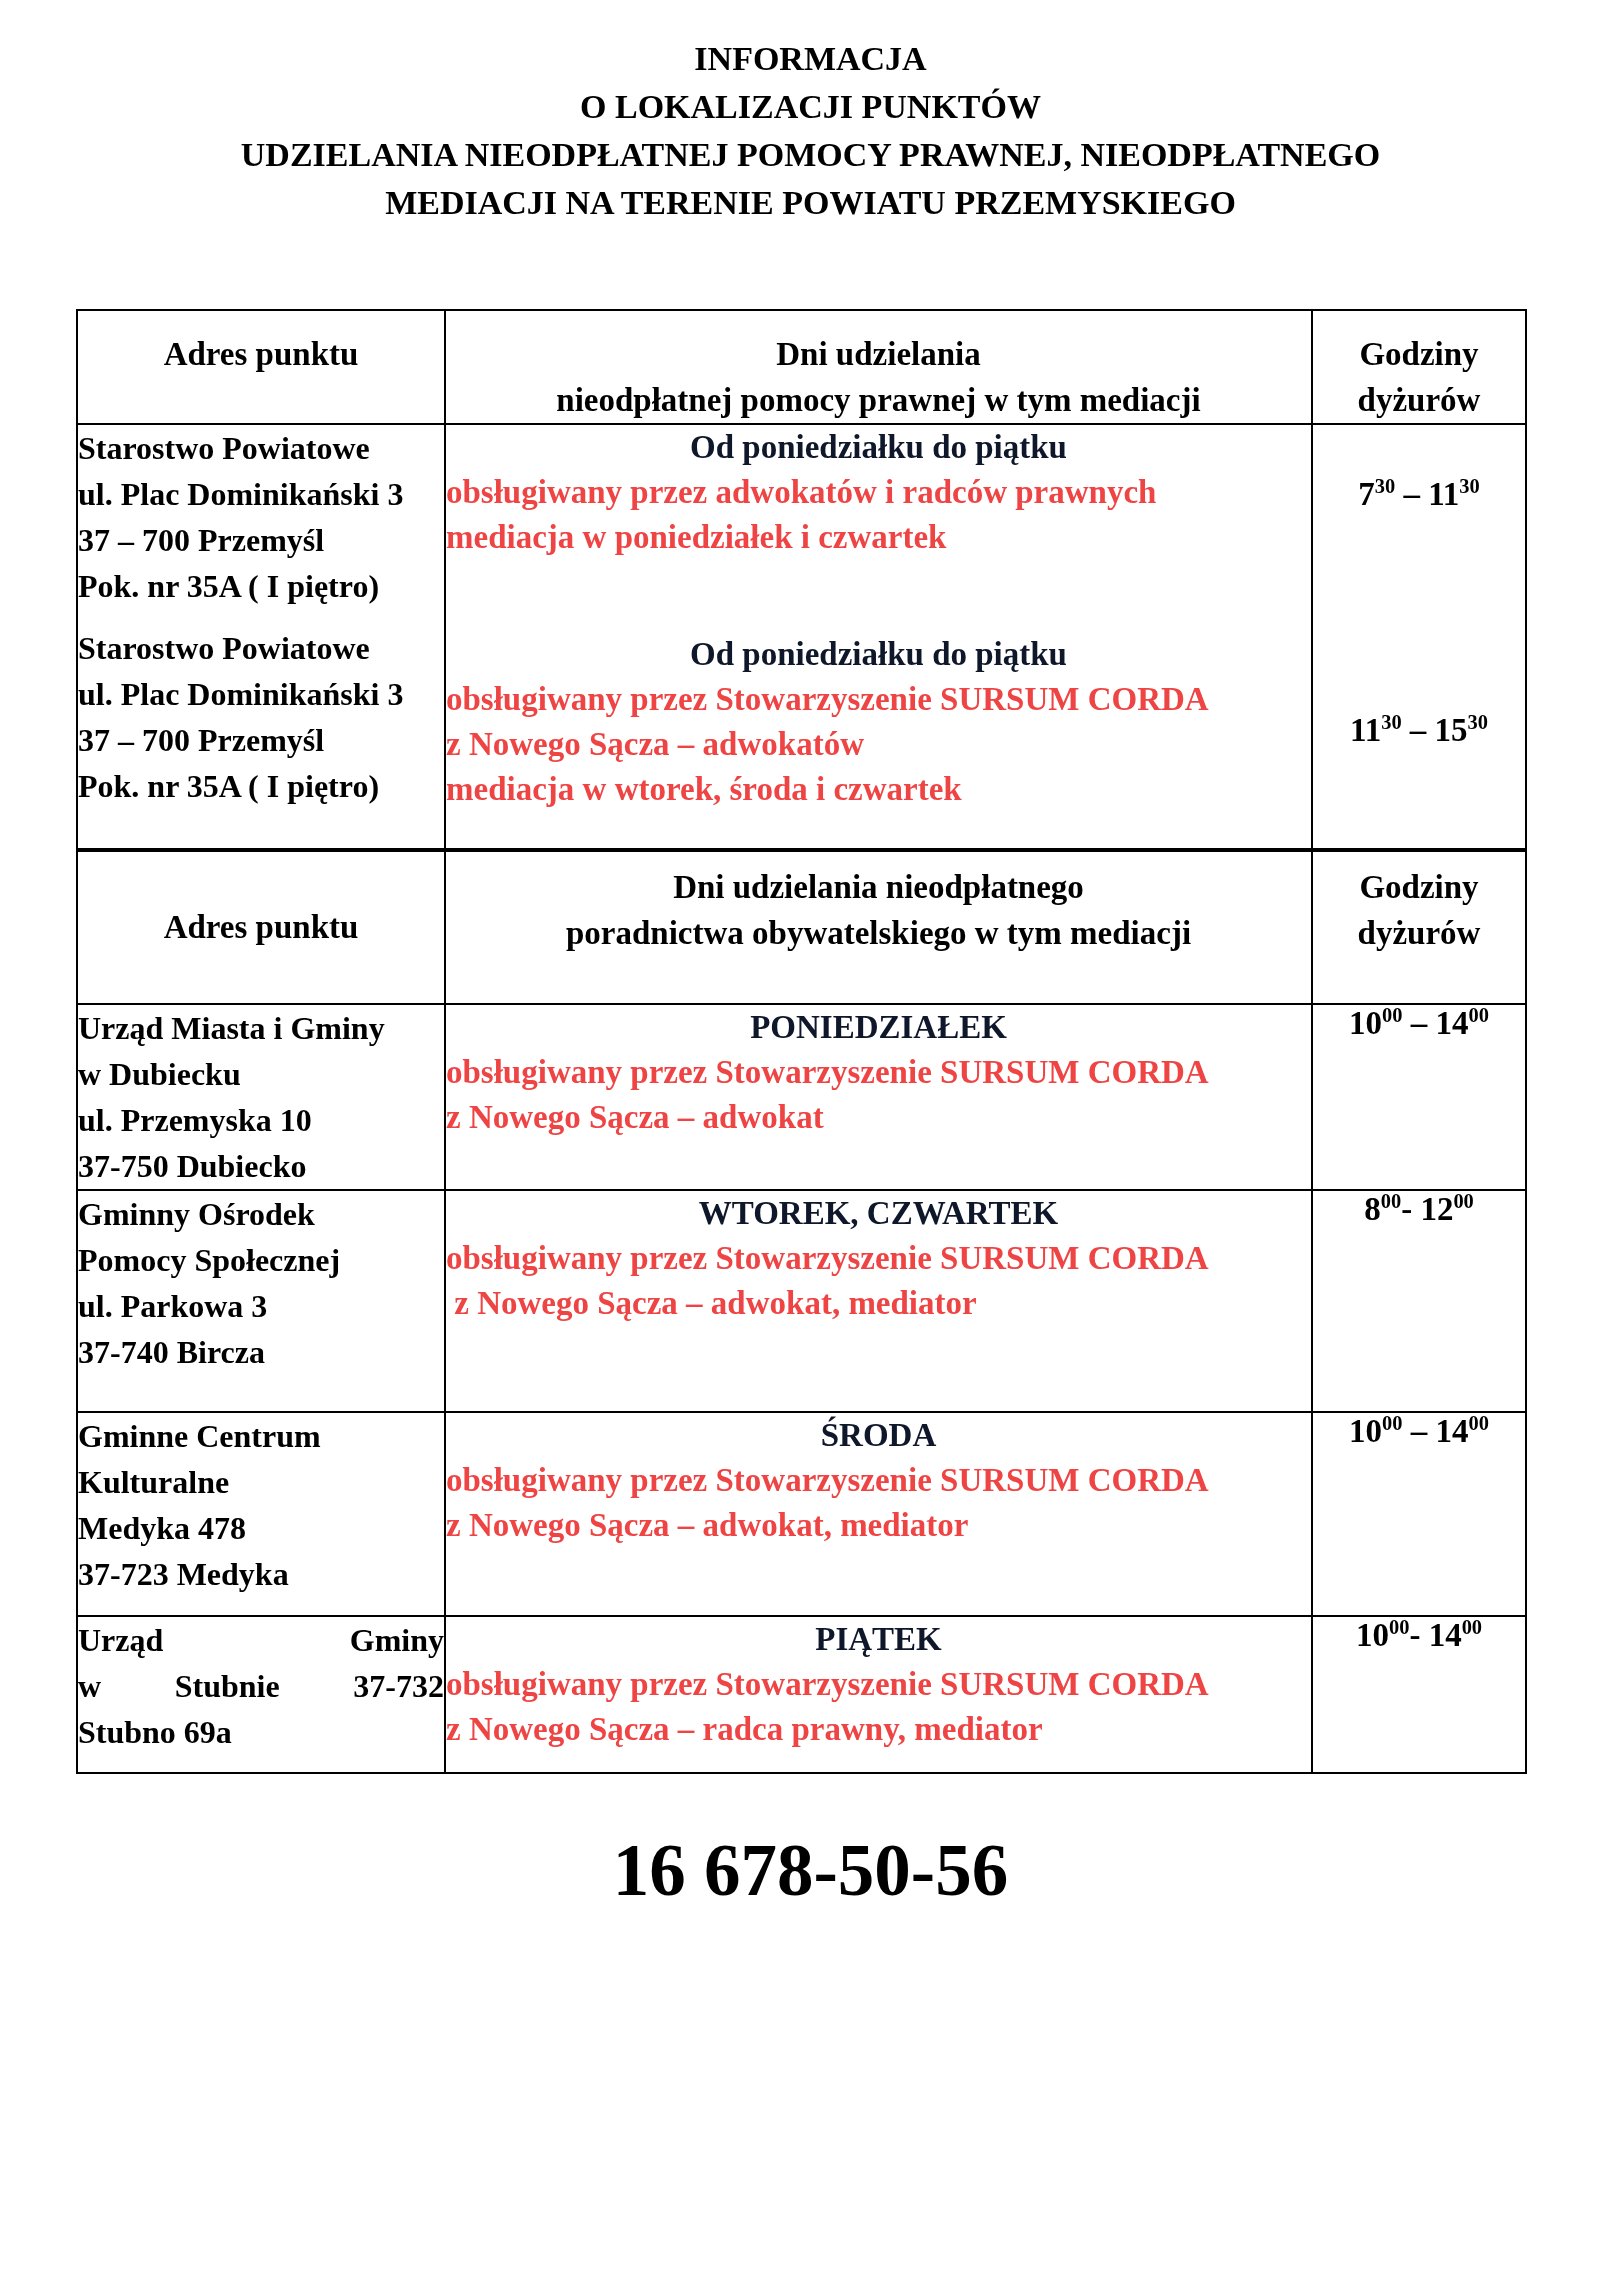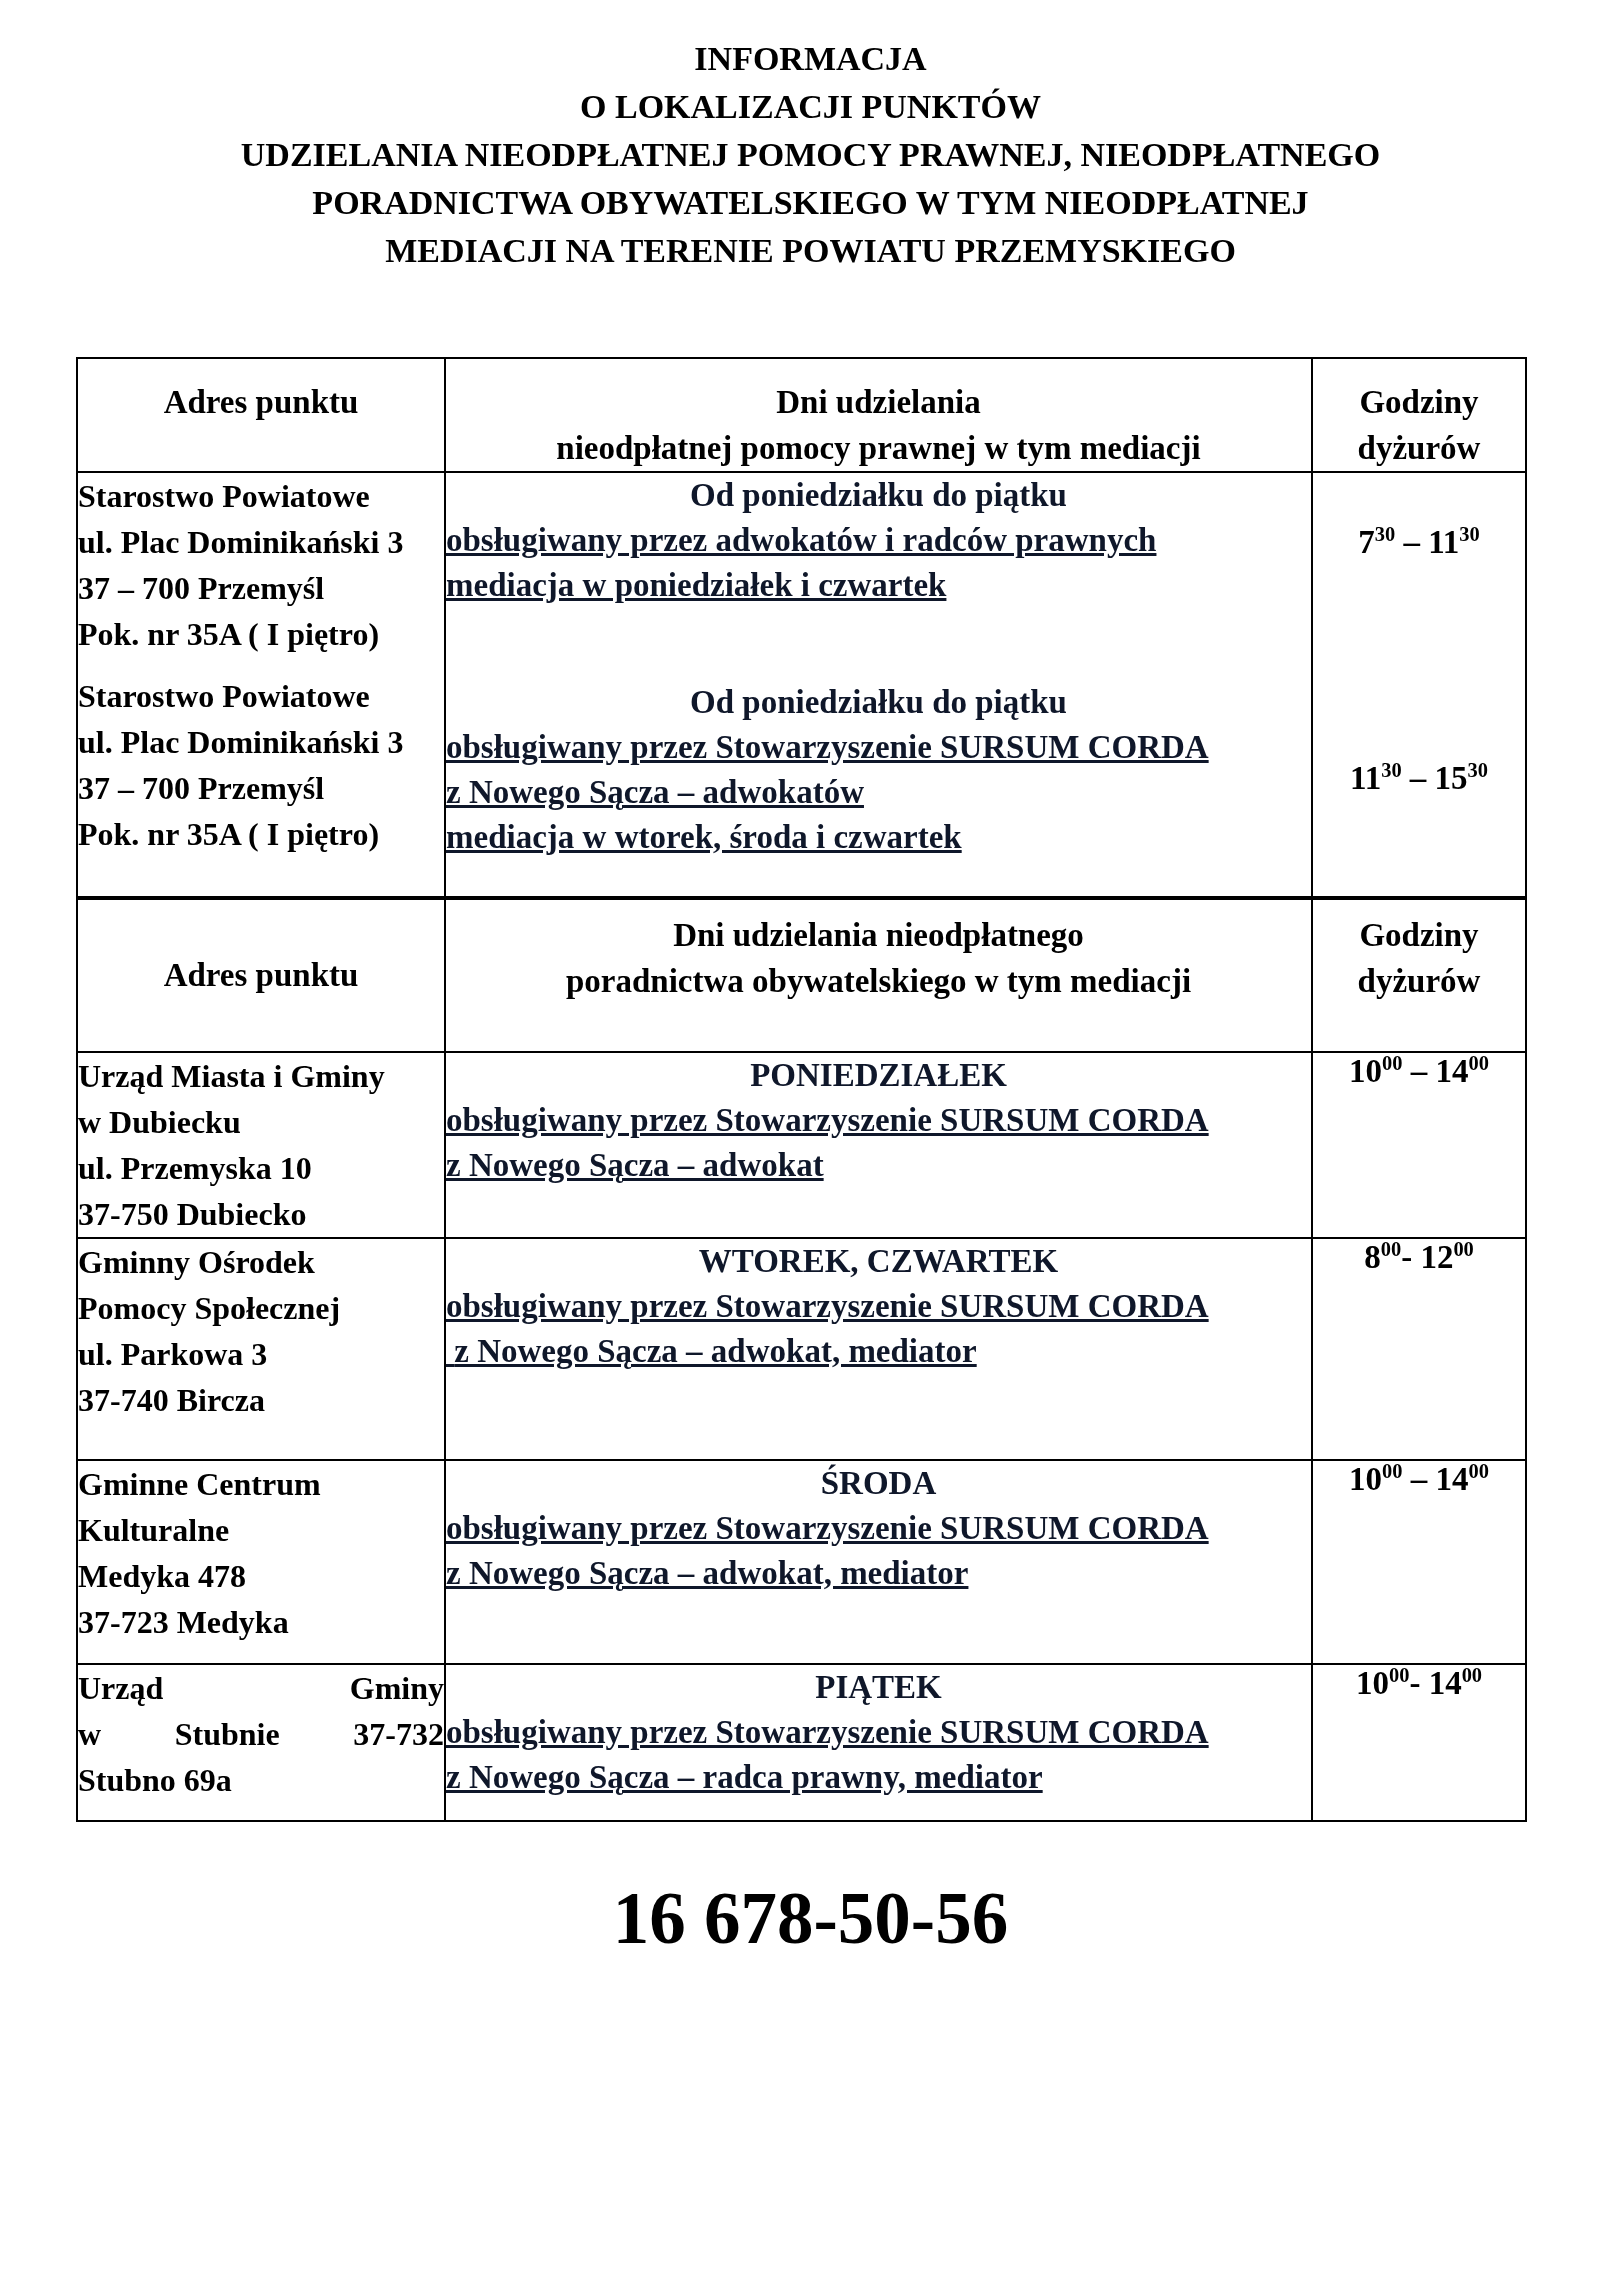--- a/index.html
+++ b/index.html
@@ -51,21 +51,21 @@
   tr.r1 { height: 426px; }
   tr.r2 { height: 166px; margin-left: 28px; }
   tr.r3 { height: 222px; }
   tr.r4 { height: 204px; }
   tr.r5 { height: 157px; }
 
   td.addr { font-size: 32px; line-height: 46px; padding: 12.7px 3.9px 0 7.8px; }
   td.addr .jline { text-align: justify; text-align-last: justify; }
   td.days { font-size: 33px; line-height: 45px; padding: 13.7px 7.8px 0 7.8px; }
   .day-red { color: #0f172a; text-align: center; }
-  .day-blue { color: #0f172a; white-space: pre-wrap; text-decoration: underline; }
+  .day-blue { color: #ef4444; white-space: pre-wrap; }
   td.hours { font-size: 33px; text-align: center; padding-top: 14.7px; }
   td.hours .sep { white-space: pre; }
   td.hours sup { font-size: 0.62em; line-height: 0; }
 
   
   td.addr .blockB  { margin-top: 16.7px; }
   td.days .blockB  { margin-top: 72px; }
   td.hours.tall { padding-top: 0; }
   td.hours .hourA { margin-top: 51px; }
   td.hours .hourB { margin-top: 199px; }
@@ -85,21 +85,20 @@
 </style>
 </head>
 <body>
 
 <div class="page">
 
   <div class="title">
     <div>INFORMACJA</div>
     <div>O LOKALIZACJI PUNKTÓW</div>
     <div>UDZIELANIA NIEODPŁATNEJ POMOCY PRAWNEJ, NIEODPŁATNEGO</div>
-    <div>PORADNICTWA OBYWATELSKIEGO W TYM NIEODPŁATNEJ</div>
     <div>MEDIACJI NA TERENIE POWIATU PRZEMYSKIEGO</div>
   </div>
 
   <table class="main">
     <colgroup>
         <col class="c1">
         <col class="c2">
         <col class="c3">
       </colgroup>
 

